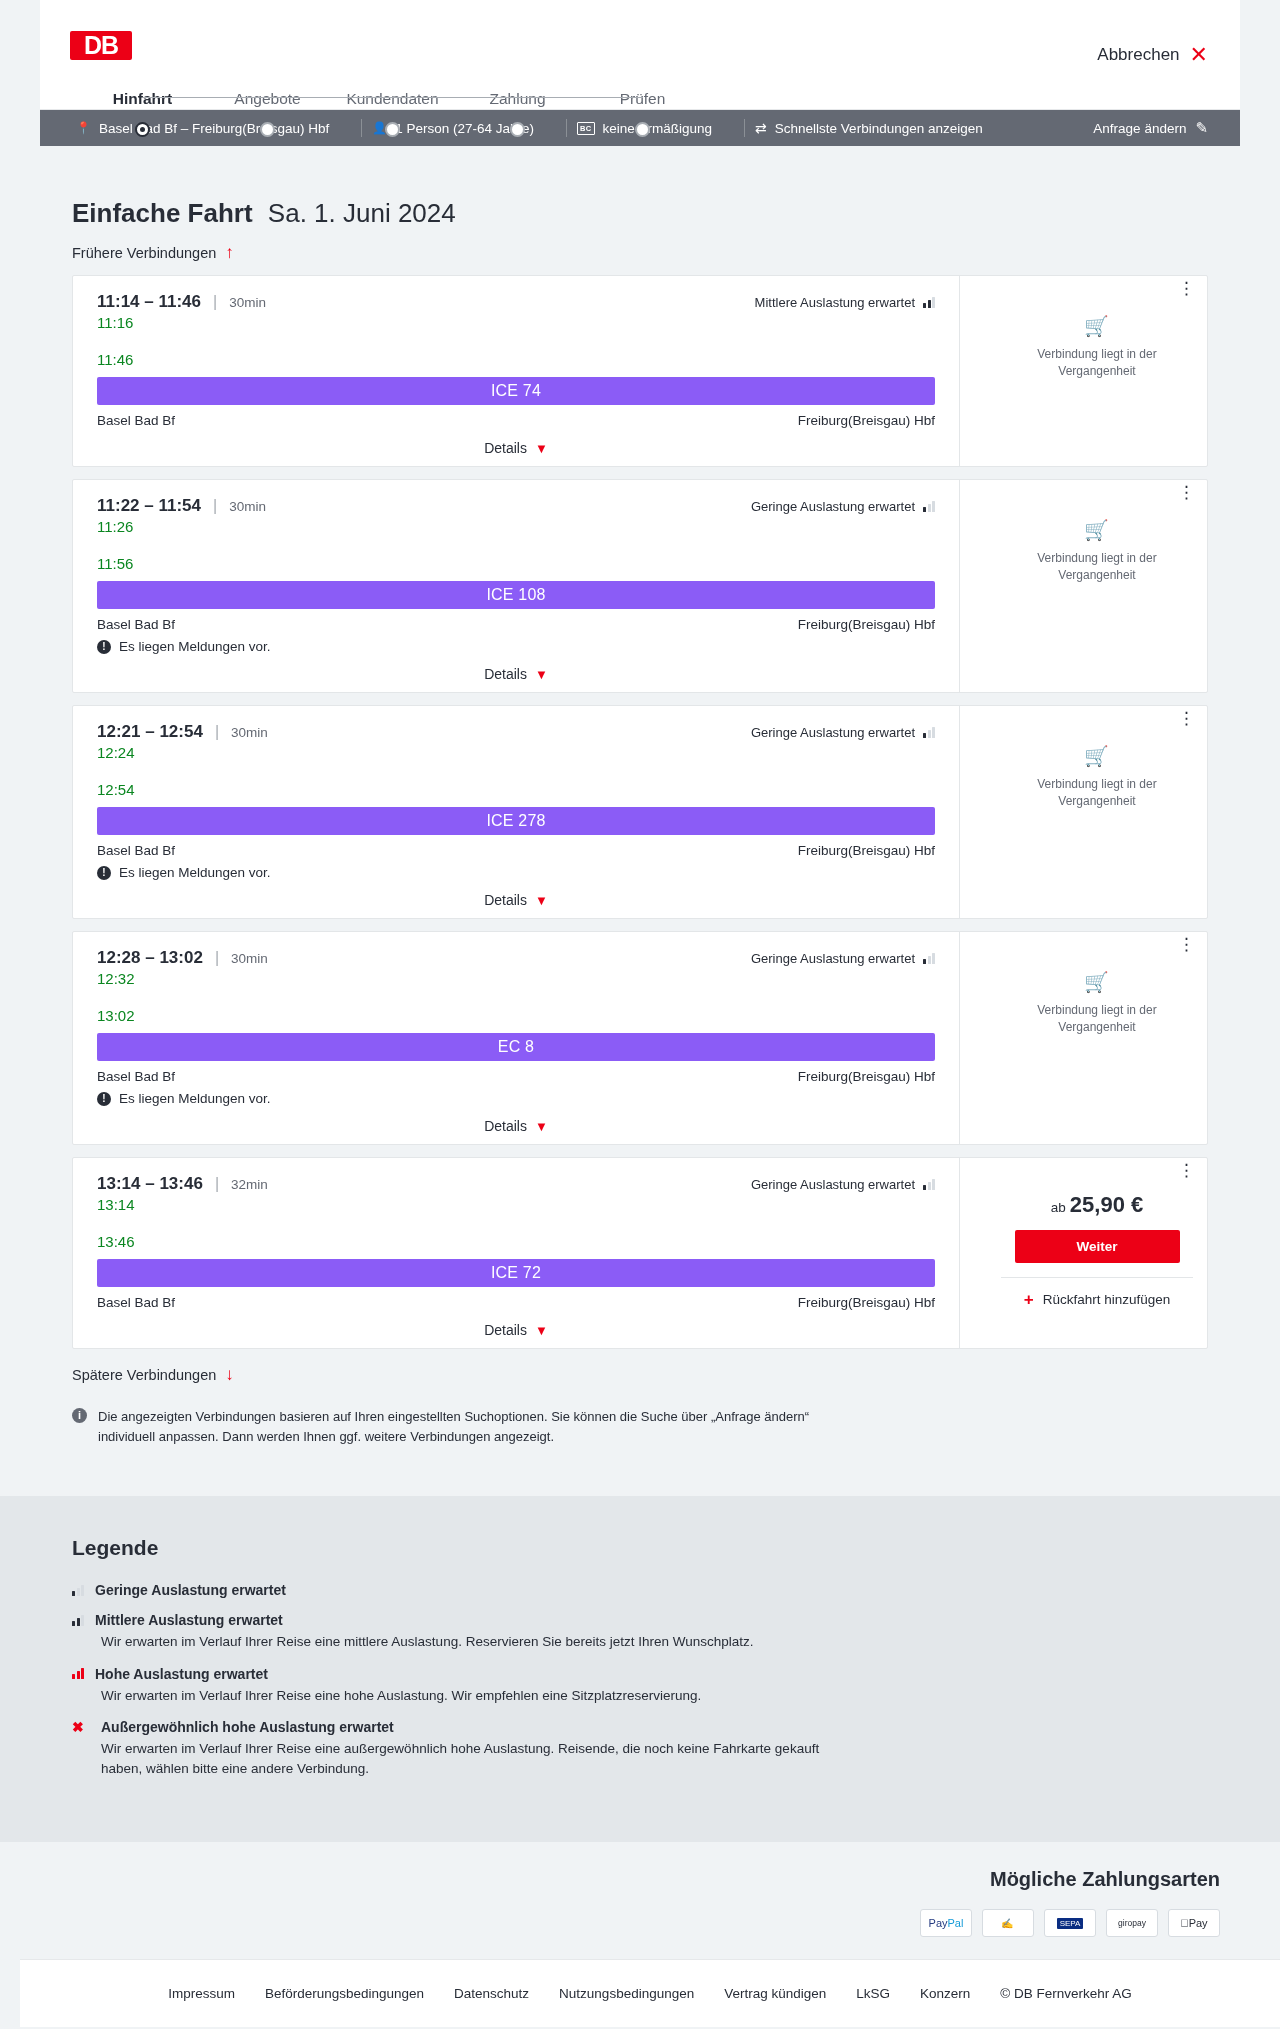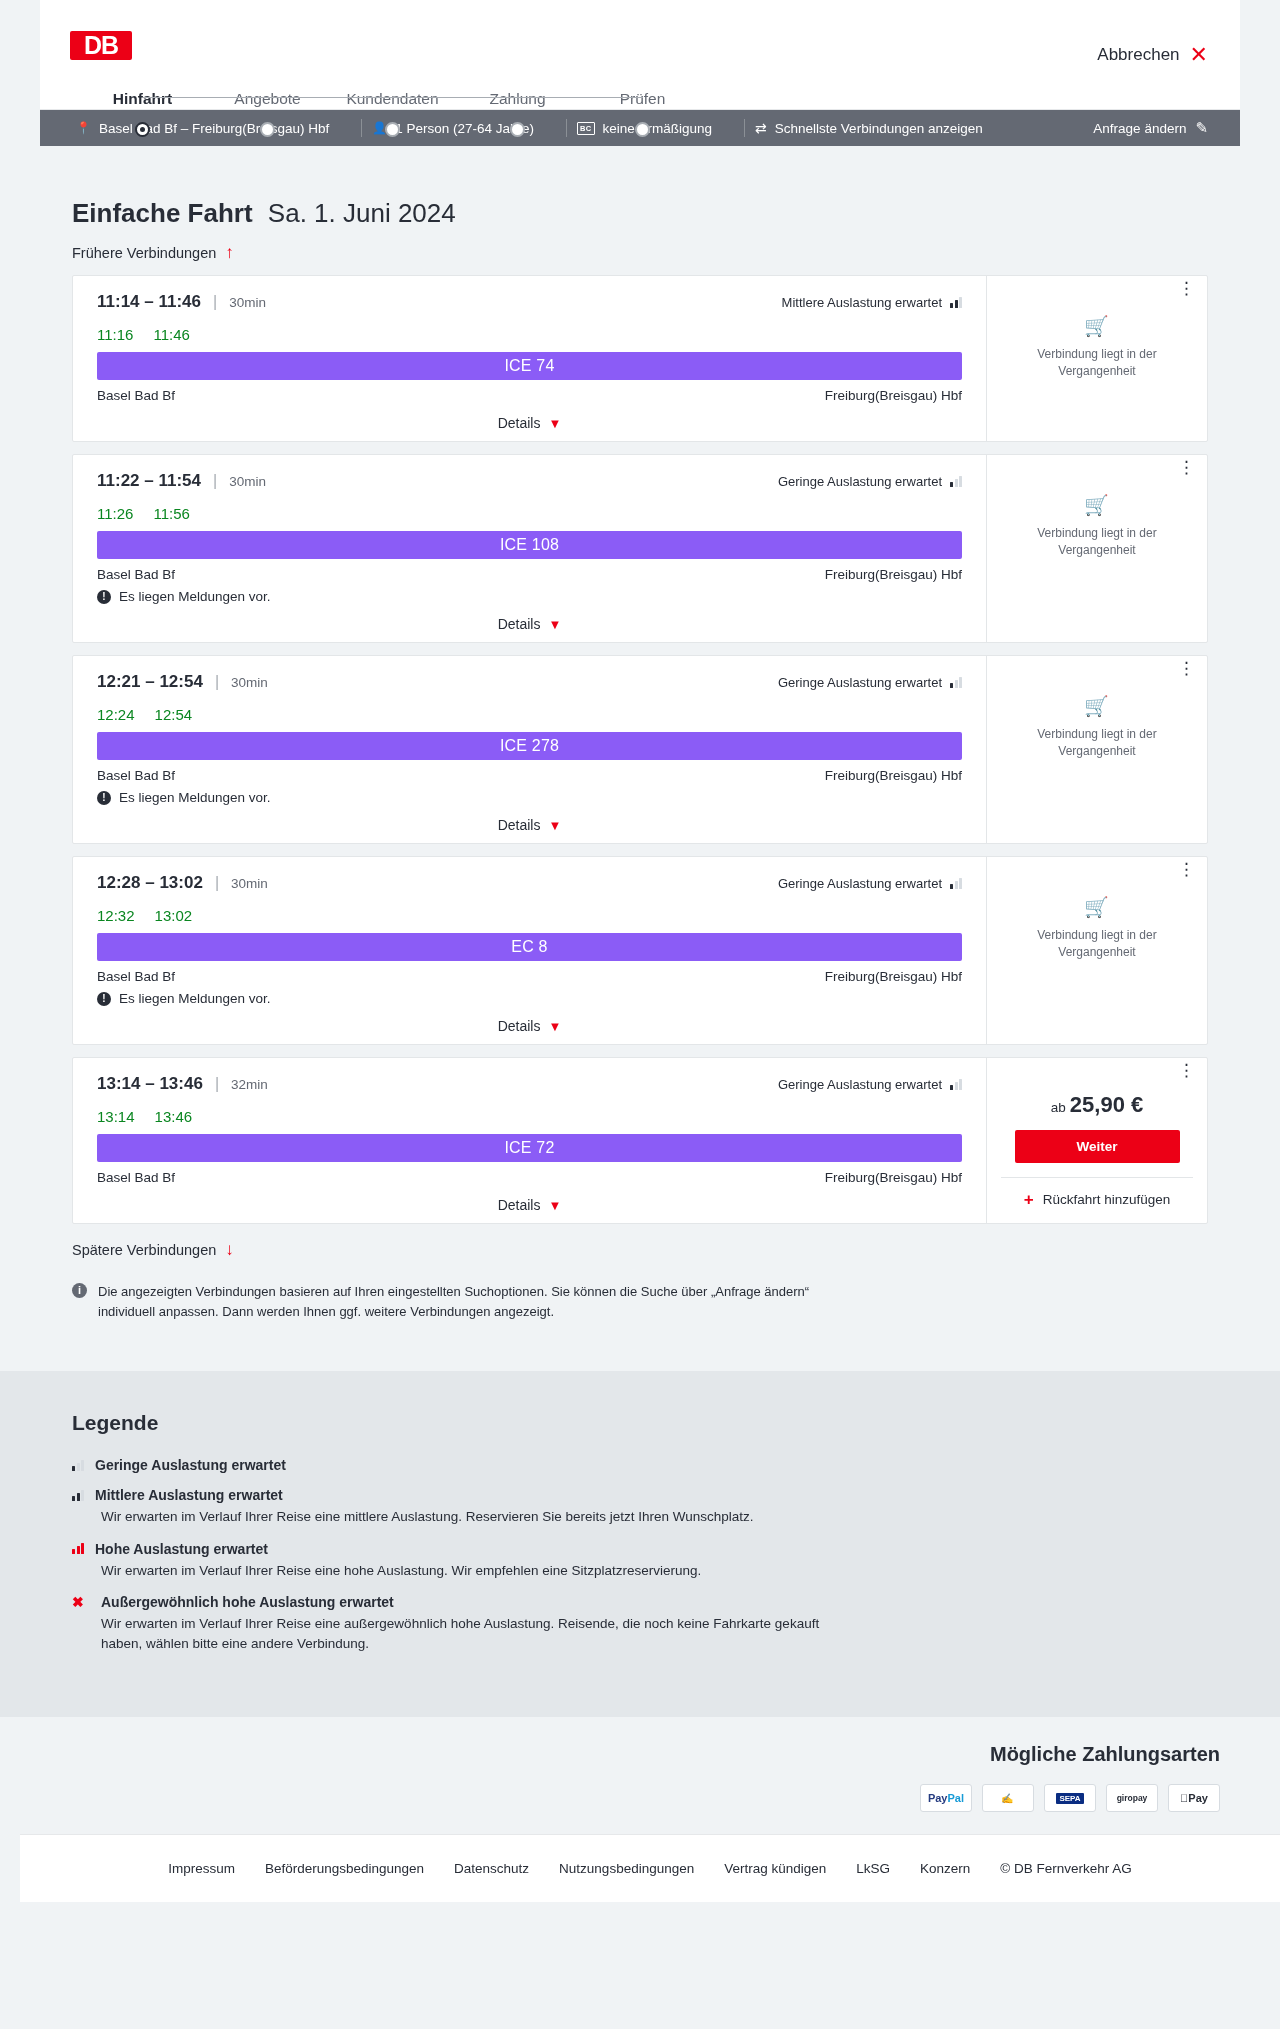--- a/index.html
+++ b/index.html
@@ -181,20 +181,21 @@
   .arrow-down { color: #ec0016; font-size: 17px; }
   .later { margin-top: 16px; margin-bottom: 10px; }
 
   
   .card {
     margin: 0 32px 12px 32px;
     background: #ffffff;
     display: flex;
     border: 1px solid #e3e6e8;
     border-radius: 2px;
+    gap: 27px;
   }
   .card .left {
     flex: 1;
     padding: 16px 24px 0 24px;
     border-right: 1px solid #e3e6e8;
     display: flex;
     flex-direction: column;
   }
   .row1 {
     display: flex;
@@ -226,23 +227,24 @@
   .util i.b1 { height: 5px; }
   .util i.b2 { height: 8px; }
   .util i.b3 { height: 11px; }
   .util i.on { background: #282d37; }
   .util i.off { background: #d7dce1; }
   .util.high i.on { background: #ec0016; }
 
   .realtime {
     font-size: 15px;
     color: #0a8620;
-    margin-top: 14px;
+    margin-top: 2px;
     display: flex;
     gap: 20px;
+    flex-direction: column;
   }
   .trainbar {
     background: #8b5cf6;
     color: #ffffff;
     font-size: 16px;
     text-align: center;
     padding: 5px 0;
     border-radius: 2px;
     margin-top: 9px;
     letter-spacing: 0.2px;
@@ -412,21 +414,21 @@
   .pay-title { font-size: 20px; font-weight: bold; margin-bottom: 18px; }
   .pay-icons { display: flex; gap: 10px; align-items: center; }
   .pay-chip {
     height: 28px;
     min-width: 52px;
     background: #ffffff;
     border: 1px solid #d7dce1;
     border-radius: 3px;
     display: flex; align-items: center; justify-content: center;
     font-size: 10px;
-    font-weight: bold;
+    font-weight: normal;
     color: #282d37;
     padding: 0 7px;
   }
   .pp { color: #253b80; font-size: 11px; }
   .pp i { color: #179bd7; font-style: normal; }
   .sepa { color: #ffffff; background: #0a2d82; font-size: 8px; padding: 1px 3px; border-radius: 1px; }
   .giro { font-size: 8.5px; color: #282d37; }
   .applepay { font-size: 11px; }
 
   

